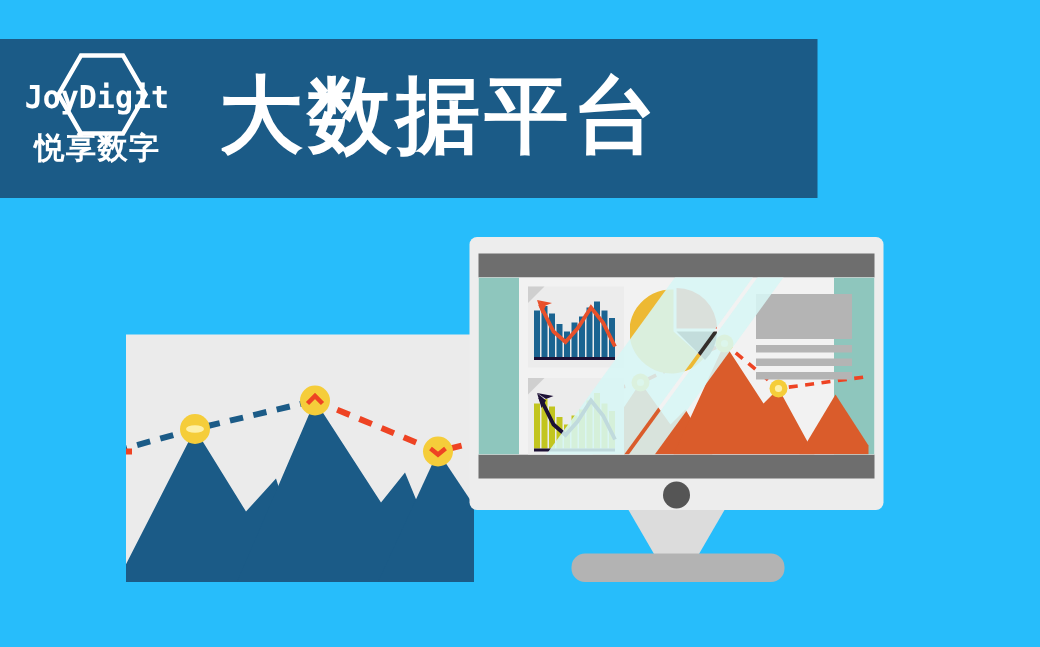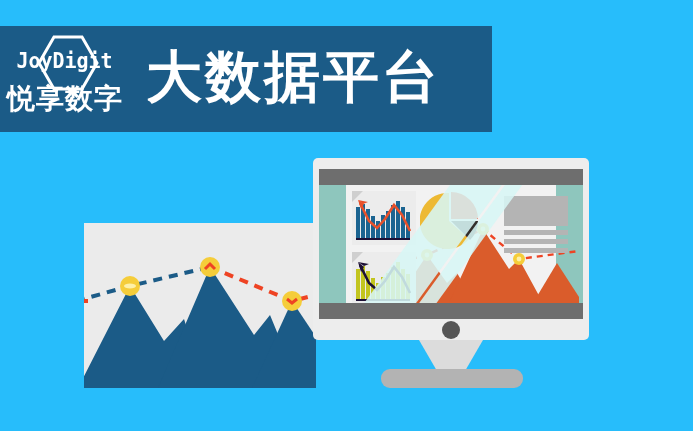--- a/index.html
+++ b/index.html
@@ -5,21 +5,21 @@
   * { margin:0; padding:0; box-sizing:border-box; }
   html,body { width:693px; height:431px; overflow:hidden; }
   body {
     font-family:"Liberation Sans","DejaVu Sans",sans-serif;
     background:#27bdfb;
     position:relative;
   }
 
   
   #header-banner{
-    position:absolute; left:0; top:26px; width:492px; height:106px;
+    position:absolute; left:0; top:26px; width:545px; height:106px;
     background:#1b5b87;
     display:flex; align-items:center;
   }
   #brand-logo{
     position:relative; width:118px; height:96px;
     margin-left:6px;
     display:flex; flex-direction:column; align-items:center; justify-content:center;
   }
   #brand-hex{
     position:absolute; left:31px; top:4px; width:62px; height:56px;
@@ -27,21 +27,21 @@
   #brand-latin{
     position:relative; z-index:2;
     color:#ffffff; font-size:21px; font-weight:bold;
     letter-spacing:0px; line-height:1;
     margin-top:6px;
     font-family:"DejaVu Sans Mono","Liberation Mono",monospace;
     transform:scaleX(0.95);
   }
   #brand-cn{
     position:relative; z-index:2;
-    color:#ffffff; font-size:28px; font-weight:bold;
+    color:#ffffff; font-size:20px; font-weight:bold;
     letter-spacing:1px; margin-top:13px; line-height:1;
   }
   #banner-title{
     color:#ffffff; font-size:56px; font-weight:bold;
     letter-spacing:3px; margin-left:22px; line-height:1;
     padding-bottom:4px;
     text-align:right;
   }
 
   

